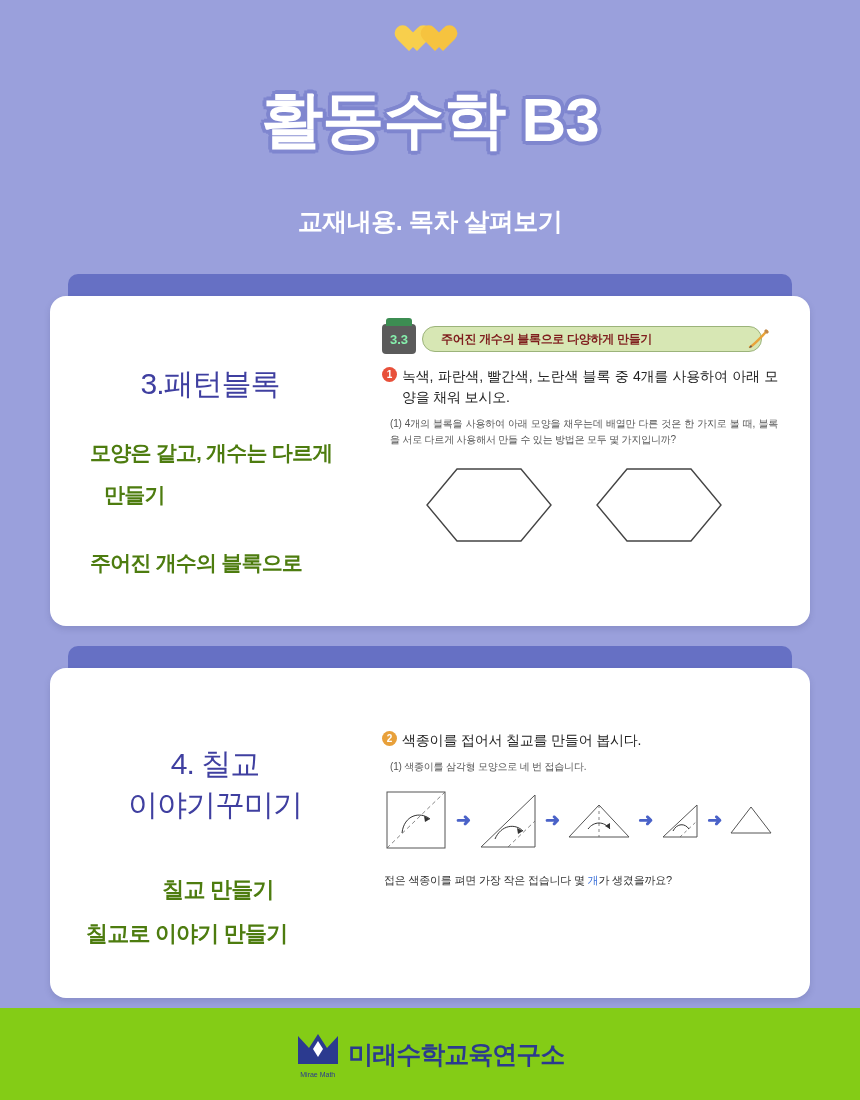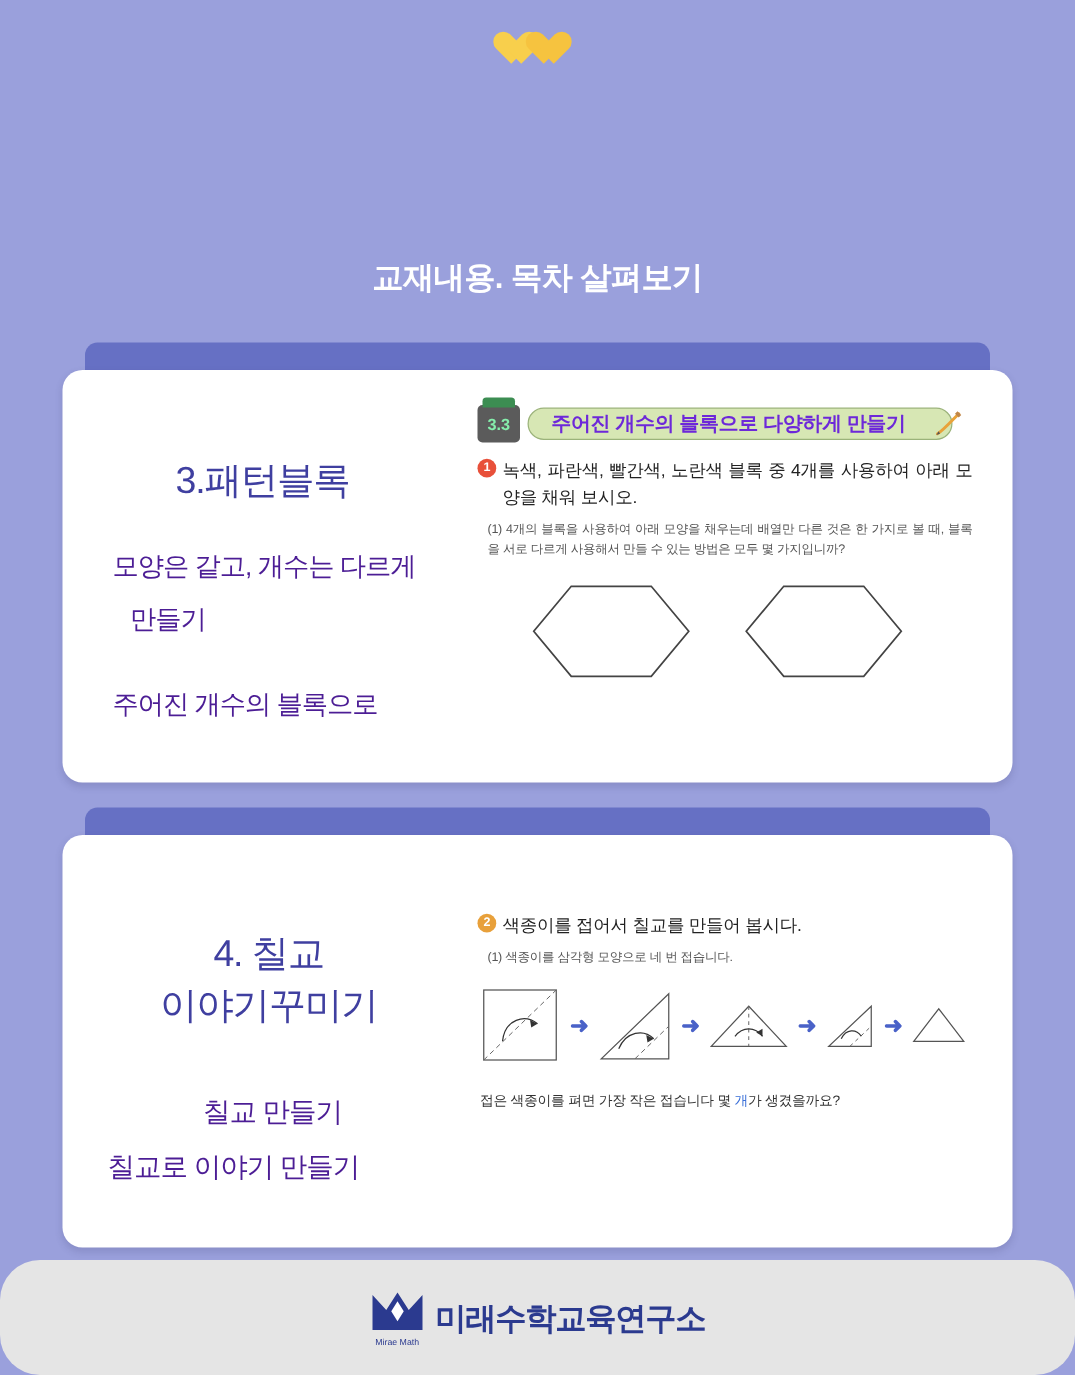--- a/index.html
+++ b/index.html
@@ -85,24 +85,25 @@
   .card-heading {
     color: #3f3fa0;
     font-weight: normal;
     letter-spacing: -1px;
     text-align: center;
   }
   #c1-heading { font-size: 30px; margin-top: 28px; margin-left: -10px; }
   #c2-heading { font-size: 30px; margin-top: 36px; line-height: 1.35; }
   .card-line {
     font-size: 21px;
-    color: #4c1d95;
+    color: #4d7c0f;
     letter-spacing: -0.8px;
     margin-top: 26px;
     margin-left: 10px;
+    font-weight: bold;
   }
   #c1-l1 { margin-top: 34px; }
   #c1-l2 { margin-top: 40px; }
   #c1-l3 { margin-top: 14px; margin-left: 24px; }
   #c2-l1 { margin-top: 50px; margin-left: 6px; font-size: 22px; text-align: center; }
   #c2-l2 { margin-top: 14px; margin-left: 6px; font-size: 22px; }
 
   .card-right {
     position: absolute; right: 0; top: 0;
     width: 440px; height: 100%;
@@ -127,21 +128,21 @@
     content: ""; position: absolute;
     left: 4px; top: -6px; width: 26px; height: 8px;
     background: #3c8d52; border-radius: 3px 3px 0 0;
   }
   .ws-title-bar {
     position: absolute; left: 40px; top: 2px;
     width: 340px; height: 26px;
     background: #d7e7b4;
     border: 1px solid #9bb37a;
     border-radius: 13px;
-    font-size: 16px; font-weight: bold; color: #6d28d9;
+    font-size: 12px; font-weight: bold; color: #7f1d1d;
     line-height: 25px;
     padding-left: 18px;
     letter-spacing: -0.3px;
   }
   .pencil {
     position: absolute; right: 6px; top: 2px;
     width: 26px; height: 26px;
   }
   .q-row { position: relative; margin: 12px 0 0 12px; }
   .q-badge {
@@ -181,22 +182,21 @@
   .foot-note {
     margin: 22px 0 0 14px;
     font-size: 11px; color: #333; letter-spacing: -0.2px;
   }
   .foot-note .blue { color: #3a6fd8; }
 
   
   .footer {
     position: absolute; left: 0; bottom: 0;
     width: 860px; height: 92px;
-    background: #e5e5e5;
-    border-radius: 32px;
+    background: #84cc16;
   }
   .footer-inner {
     position: absolute; left: 0; right: 0; top: 24px;
     text-align: center;
   }
   .logo-mark {
     display: inline-block; vertical-align: middle;
     width: 44px; height: 44px; position: relative;
   }
   .logo-text {
@@ -213,20 +213,21 @@
 </head>
 <body>
 
 <div class="page">
 
   <div class="hearts">
     <span class="heart h1"></span>
     <span class="heart h2"></span>
   </div>
 
+  <div class="main-title">활동수학 B3</div>
   <div class="sub-title">교재내용. 목차 살펴보기</div>
 
   <div class="card-tab" id="card1-tab"></div>
   <div class="card" id="card1">
 
     <div class="card-left">
       <div class="card-heading" id="c1-heading">3.패턴블록</div>
       <div class="card-line" id="c1-l1">모양은 같고, 개수는 다르게</div>
       <div class="card-line" id="c1-l3">만들기</div>
       <div class="card-line" id="c1-l2">주어진 개수의 블록으로</div>

